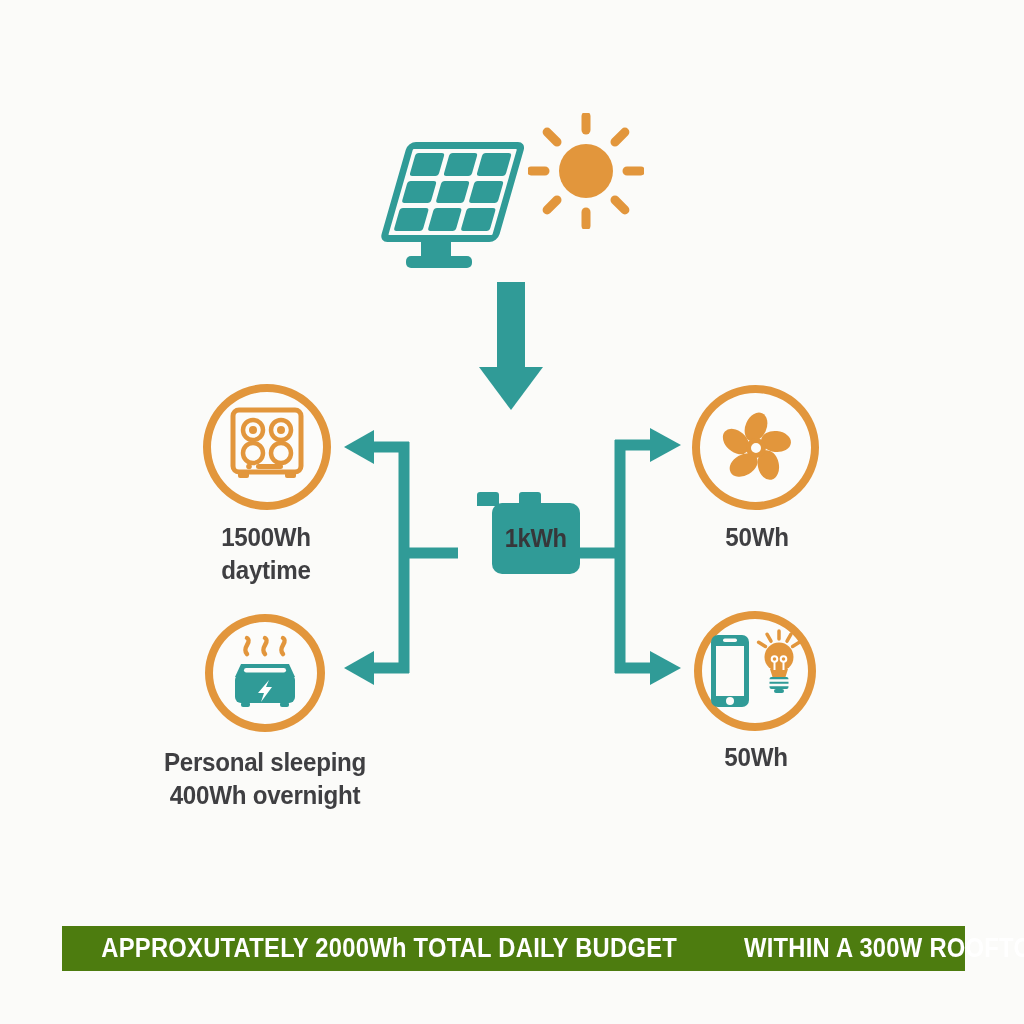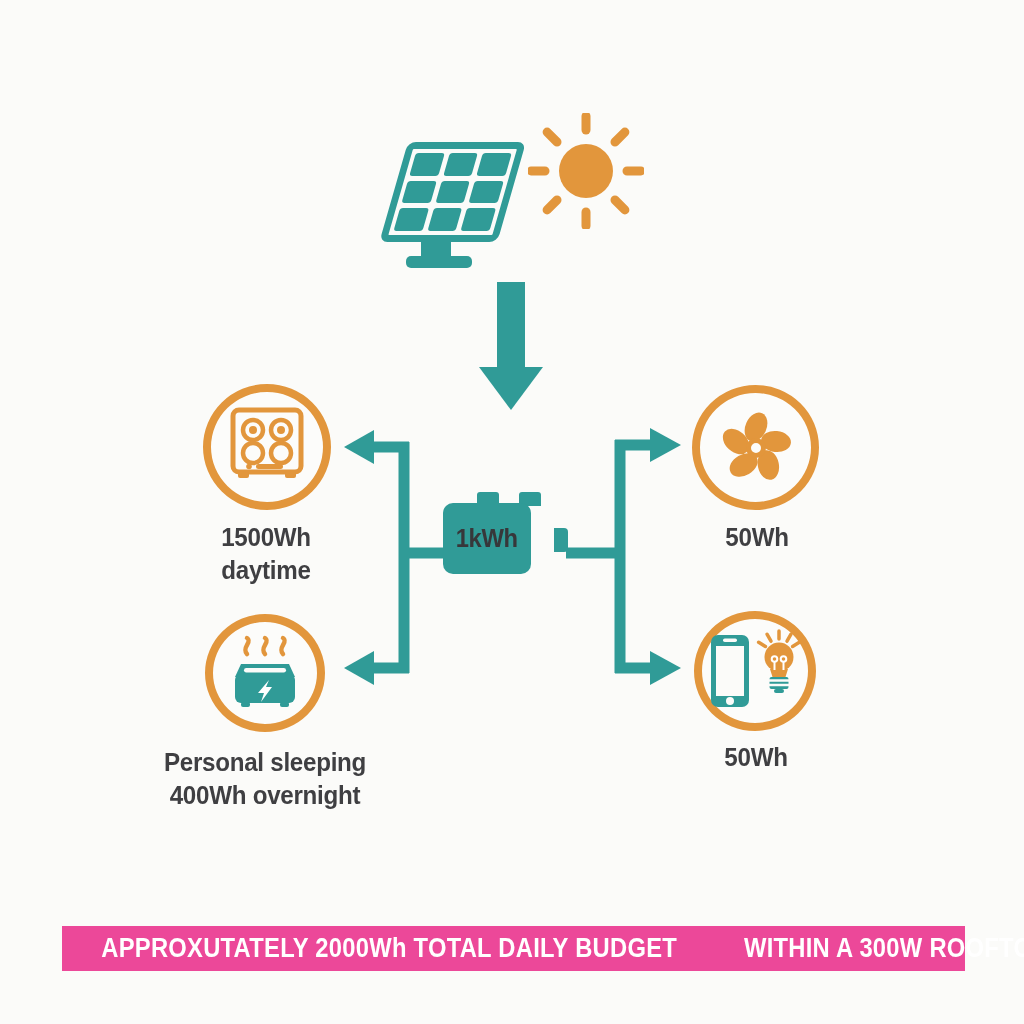--- a/index.html
+++ b/index.html
@@ -18,21 +18,21 @@
     transform:skewX(-16deg);transform-origin:0 0;
     padding:4px;display:grid;grid-template-columns:1fr 1fr 1fr;grid-template-rows:1fr 1fr 1fr;gap:5px;
     background:#FBFBF9;
   }
   .panel .cell{background:#309B97;border-radius:3px;}
   .panel-leg{position:absolute;left:421px;top:240px;width:30px;height:20px;background:#309B97;}
   .panel-base{position:absolute;left:406px;top:256px;width:66px;height:12px;background:#309B97;border-radius:5px;}
 
   
   .battery-body{
-    position:absolute;left:443px;top:503px;width:88px;height:71px;background:#309B97;border-radius:10px;
+    position:absolute;left:492px;top:503px;width:88px;height:71px;background:#309B97;border-radius:10px;
     display:flex;align-items:center;justify-content:center;z-index:3;
   }
   .battery-terminal{position:absolute;top:492px;width:22px;height:14px;background:#309B97;border-radius:3px 3px 0 0;z-index:2;}
   .battery-tab{position:absolute;left:554px;top:528px;width:14px;height:24px;background:#309B97;border-radius:0 4px 4px 0;z-index:2;}
   .battery-label{
     color:#37373A;font-size:25px;font-weight:700;letter-spacing:-0.3px;
     transform:scaleX(0.95);white-space:nowrap;
   }
 
   
@@ -51,21 +51,21 @@
     color:#3F3F42;font-size:26px;line-height:33px;font-weight:700;letter-spacing:-0.3px;
     text-align:center;white-space:nowrap;
   }
   .l-tl{left:266px;top:521px;}
   .l-bl{left:265px;top:746px;}
   .l-tr{left:757px;top:521px;}
   .l-br{left:756px;top:741px;}
 
   
   .banner{
-    position:absolute;left:62px;top:926px;width:903px;height:45px;background:#ec4899;
+    position:absolute;left:62px;top:926px;width:903px;height:45px;background:#4d7c0f;
     display:flex;align-items:center;
   }
   .banner .half{flex:1;display:flex;align-items:center;justify-content:center;}
   .banner .txt{
     color:#FFFFFF;font-size:27px;font-weight:700;letter-spacing:0.3px;
     transform:scaleX(0.88);white-space:nowrap;
   }
 </style>
 </head>
 <body>

